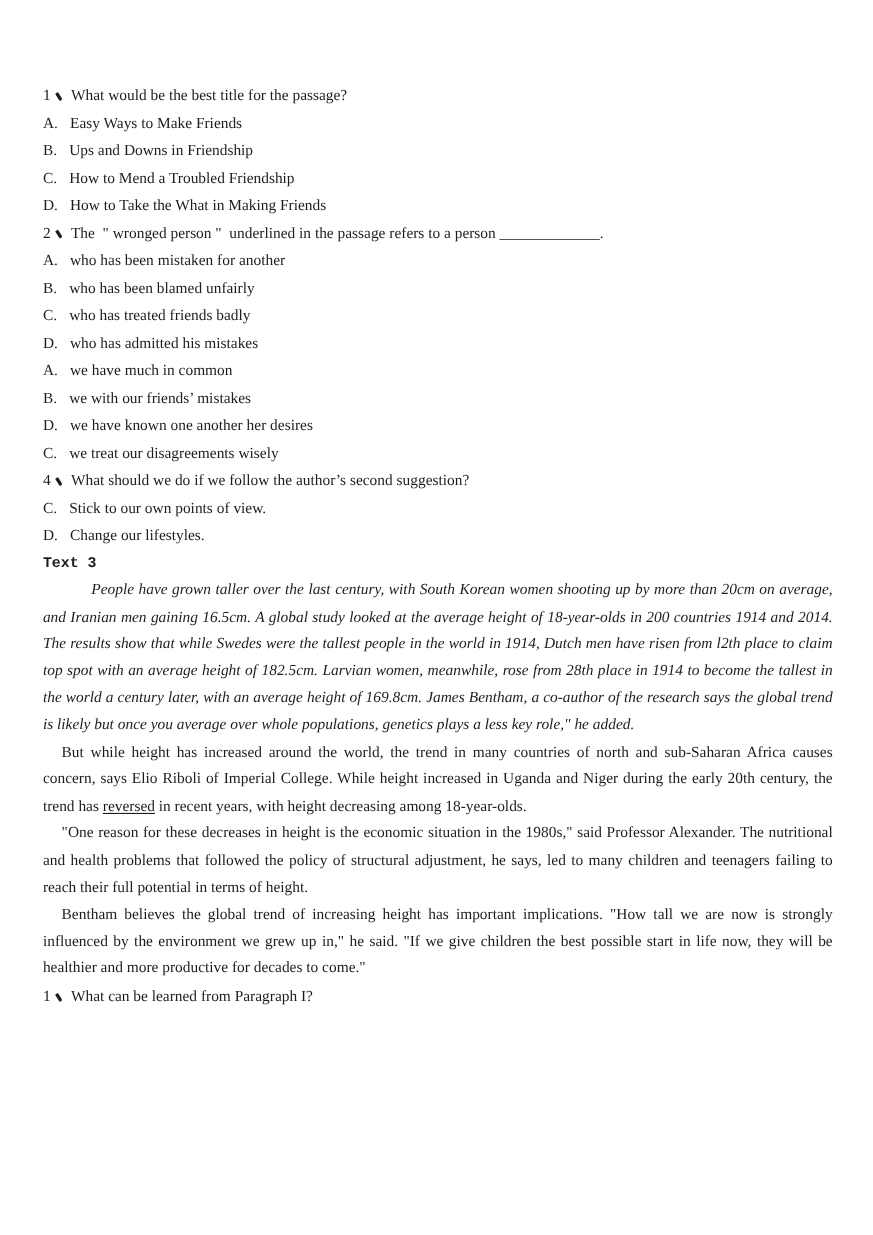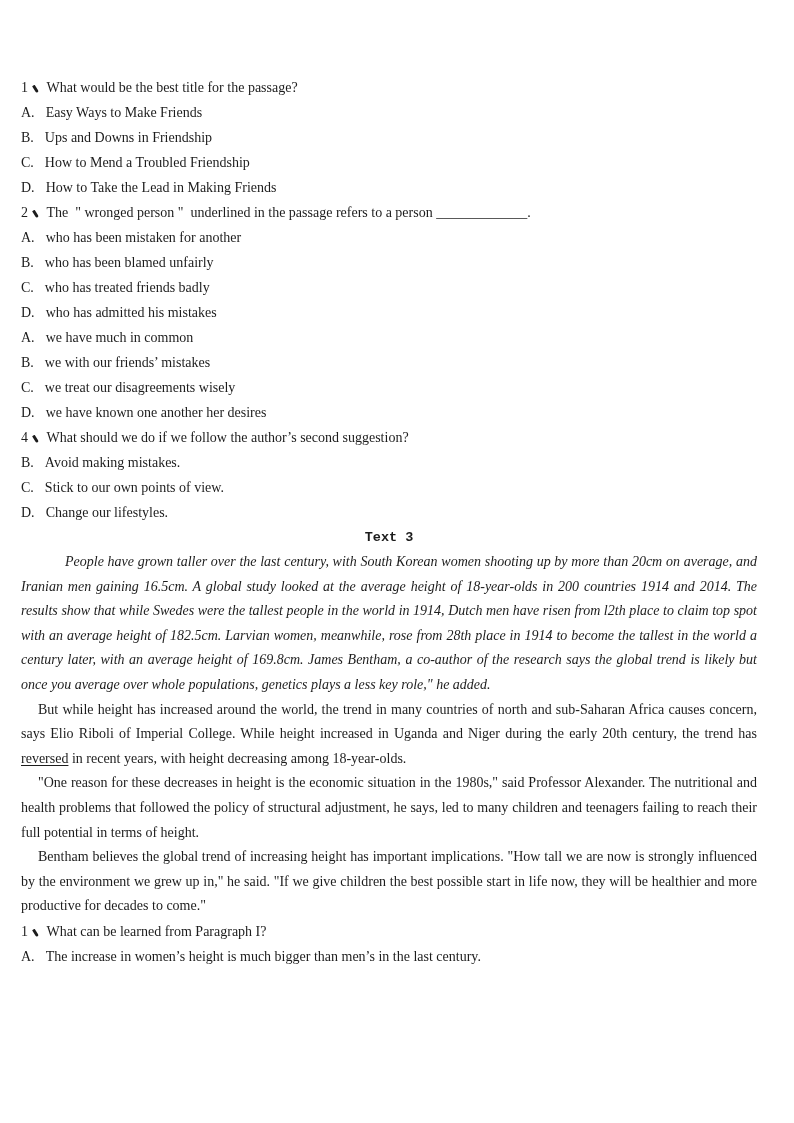--- a/index.html
+++ b/index.html
@@ -6,41 +6,40 @@
   .page {
     position: relative;
     width: 794px;
     height: 1123px;
     background: #ffffff;
     overflow: hidden;
     font-family: "Liberation Serif", "DejaVu Serif", serif;
     font-size: 14px;
     color: #1c1c1c;
   }
-  .content { padding: 75px 37px 0 21px; }
+  .content { padding: 75px 37px 0 39px; }
 
   
   .line { line-height: 25px; white-space: pre; }
   .q-num { display: inline-block; }
   
   .dun {
     display: inline-block;
     width: 2.5px;
     height: 8px;
     background: #1c1c1c;
     border-radius: 1px 1px 2.5px 2.5px;
     transform: rotate(-32deg);
     margin: 0 10px 0 6px;
     vertical-align: -1px;
   }
   .opt-prefix { display: inline-block; margin-right: 11px; }
 
   
   .passage-title {
-    text-align: center;
     font-family: "Liberation Mono", "DejaVu Sans Mono", monospace;
     font-weight: 700;
     font-size: 13.5px;
     line-height: 25px;
   }
   .passage p {
     margin: 0;
     text-align: justify;
     line-height: 24.6px;
   }
@@ -52,52 +51,50 @@
 <body>
 
 <div class="page">
   <div class="content">
 
     <div>
       <div class="line"><span class="q-num">1</span><span class="dun"></span><span>What would be the best title for the passage?</span></div>
       <div class="line"><span class="opt-prefix">A.</span><span>Easy Ways to Make Friends</span></div>
       <div class="line"><span class="opt-prefix">B.</span><span>Ups and Downs in Friendship</span></div>
       <div class="line"><span class="opt-prefix">C.</span><span>How to Mend a Troubled Friendship</span></div>
-      <div class="line"><span class="opt-prefix">D.</span><span>How to Take the Lead in Making Friends</span></div>
+      <div class="line"><span class="opt-prefix">D.</span><span>How to Take the What in Making Friends</span></div>
     </div>
 
     <div>
       <div class="line"><span class="q-num">2</span><span class="dun"></span><span>The  " wronged person "  underlined in the passage refers to a person _____________.</span></div>
       <div class="line"><span class="opt-prefix">A.</span><span>who has been mistaken for another</span></div>
       <div class="line"><span class="opt-prefix">B.</span><span>who has been blamed unfairly</span></div>
       <div class="line"><span class="opt-prefix">C.</span><span>who has treated friends badly</span></div>
       <div class="line"><span class="opt-prefix">D.</span><span>who has admitted his mistakes</span></div>
     </div>
 
     <div>
       <div class="line"><span class="opt-prefix">A.</span><span>we have much in common</span></div>
       <div class="line"><span class="opt-prefix">B.</span><span>we with our friends’ mistakes</span></div>
+      <div class="line"><span class="opt-prefix">D.</span><span>we have known one another her desires</span></div>
       <div class="line"><span class="opt-prefix">C.</span><span>we treat our disagreements wisely</span></div>
-      <div class="line"><span class="opt-prefix">D.</span><span>we have known one another her desires</span></div>
     </div>
 
     <div>
       <div class="line"><span class="q-num">4</span><span class="dun"></span><span>What should we do if we follow the author’s second suggestion?</span></div>
-      <div class="line"><span class="opt-prefix">B.</span><span>Avoid making mistakes.</span></div>
       <div class="line"><span class="opt-prefix">C.</span><span>Stick to our own points of view.</span></div>
       <div class="line"><span class="opt-prefix">D.</span><span>Change our lifestyles.</span></div>
     </div>
 
     <div class="passage">
       <div class="passage-title">Text 3</div>
       <p class="indent-lg">People have grown taller over the last century, with South Korean women shooting up by more than 20cm on average, and Iranian men gaining 16.5cm. A global study looked at the average height of 18-year-olds in 200 countries 1914 and 2014. The results show that while Swedes were the tallest people in the world in 1914, Dutch men have risen from l2th place to claim top spot with an average height of 182.5cm. Larvian women, meanwhile, rose from 28th place in 1914 to become the tallest in the world a century later, with an average height of 169.8cm. James Bentham, a co-author of the research says the global trend is likely but once you average over whole populations, genetics plays a less key role," he added.</p>
       <p class="indent-sm"><span>But while height has increased around the world, the trend in many countries of north and sub-Saharan Africa causes concern, says Elio Riboli of Imperial College. While height increased in Uganda and Niger during the early 20th century, the trend has </span><span class="u">reversed</span><span> in recent years, with height decreasing among 18-year-olds.</span></p>
       <p class="indent-sm">"One reason for these decreases in height is the economic situation in the 1980s," said Professor Alexander. The nutritional and health problems that followed the policy of structural adjustment, he says, led to many children and teenagers failing to reach their full potential in terms of height.</p>
       <p class="indent-sm">Bentham believes the global trend of increasing height has important implications. "How tall we are now is strongly influenced by the environment we grew up in," he said. "If we give children the best possible start in life now, they will be healthier and more productive for decades to come."</p>
     </div>
 
     <div>
       <div class="line"><span class="q-num">1</span><span class="dun"></span><span>What can be learned from Paragraph I?</span></div>
-      <div class="line"><span class="opt-prefix">A.</span><span>The increase in women’s height is much bigger than men’s in the last century.</span></div>
     </div>
 
   </div>
 </div>
 
 </body></html>

